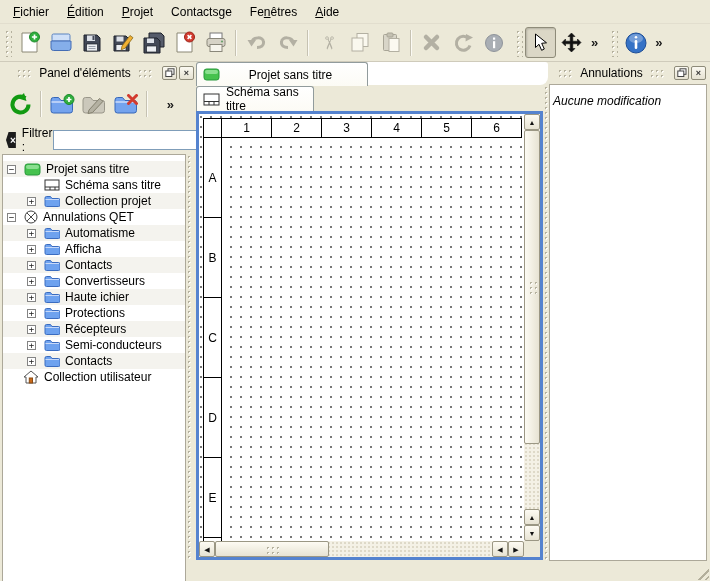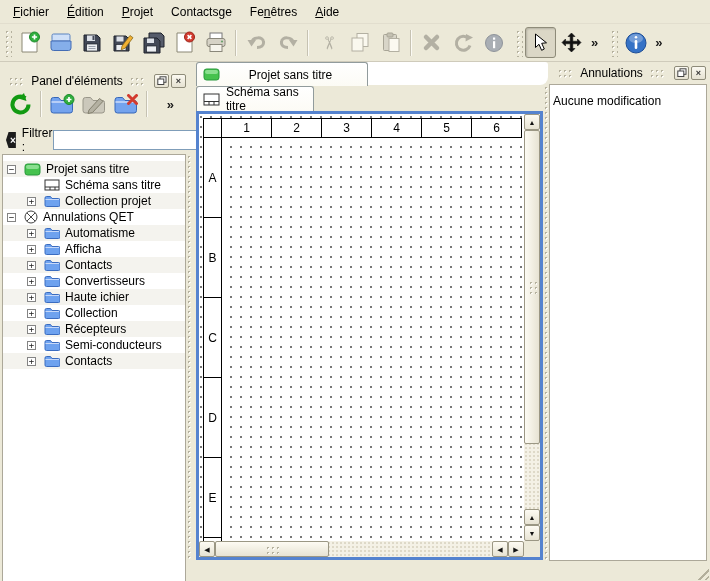--- a/index.html
+++ b/index.html
@@ -43,21 +43,21 @@
   
   .dock-title { position:absolute; height:18px; display:flex; align-items:center; }
   .dock-title .strip { flex:1; height:10px; margin:0 6px; }
   .dock-title .dlabel { font-size:12px; white-space:nowrap; }
   .dbtn { width:15px; height:14px; margin-left:2px; border:1px solid #8e8b79; border-radius:2px;
     background:linear-gradient(#fbf9f1,#e6e2d2); display:flex; align-items:center; justify-content:center;
     font-size:9px; font-weight:bold; line-height:1; color:#333; }
 
   
   #leftdock { position:absolute; left:0; top:62px; width:193px; height:519px; }
-  #lefttitle { left:2px; top:2px; width:184px;margin-top:8px; }
+  #lefttitle { left:10px; top:2px; width:184px; }
   #lefttools { position:absolute; left:2px; top:22px; width:184px; height:40px;
     display:flex; align-items:center; }
   .ltbtn { width:32px; height:32px; display:flex; align-items:center; justify-content:center; position:relative; }
   #filterrow { position:absolute; left:2px; top:66px; width:184px; height:24px;
     display:flex; align-items:center; }
   #filterclear { width:20px; height:16px; margin:0 6px 0 4px; background:#1c1c1c;
     clip-path:polygon(26% 0, 100% 0, 100% 100%, 26% 100%, 0 50%);
     color:#fff; font-size:10px; font-weight:bold; display:flex; align-items:center; justify-content:center;
     padding-left:4px; }
   #filterlabel { }
@@ -114,21 +114,21 @@
     background:linear-gradient(#fdfbf3,#e7e3d3); border:1px solid #9b9784; border-radius:2px; }
   #hthumb .grip { position:absolute; top:3px; left:50%; margin-left:-7px; width:14px; height:9px; }
   #scorner { position:absolute; right:0; bottom:0; width:16px; height:16px; background:#ece9d8; }
 
   
   #rightsplit { position:absolute; left:543px; top:85px; width:7px; height:475px; }
   #rightdock { position:absolute; left:549px; top:62px; width:161px; height:519px; }
   #righttitle { left:2px; top:2px; width:155px; }
   #undolist { position:absolute; left:0; top:22px; width:158px; height:477px; background:#fff;
     border:1px solid #aca899; }
-  .uitem { height:17px; display:flex; align-items:center; padding:16px 3px; }
+  .uitem { height:17px; display:flex; align-items:center; padding:16px 3px;font-style:italic; }
 
   #resizegrip { position:absolute; right:1px; bottom:1px; width:14px; height:14px;
     background: repeating-linear-gradient(135deg, transparent 0 3px, #b3af9c 3px 4.5px);
     clip-path: polygon(100% 0, 100% 100%, 0 100%); }
 
   svg { display:block; }
 </style>
 </head>
 <body>
 
@@ -471,21 +471,21 @@
         <span class="tlabel">Haute ichier</span>
       </div>
       <div class="titem d1">
         <span class="exp">+</span>
         <span class="ticon">
             <svg width="16" height="12" viewBox="0 0 16 12">
               <path d="M1 3 q0-1.5 1.5-1.5 h4 l1.5 2 h6.5 q1.5 0 1.5 1.5 v5 q0 1.5-1.5 1.5 h-12 q-1.5 0-1.5-1.5 z" fill="#6ea2ef" stroke="#3a6cc0"></path>
               <path d="M1.5 4.5 h13.5" stroke="#c7d9f9"></path>
             </svg>
           </span>
-        <span class="tlabel">Collection</span>
+        <span class="tlabel">Protections</span>
       </div>
       <div class="titem d1 alt">
         <span class="exp">+</span>
         <span class="ticon">
             <svg width="16" height="12" viewBox="0 0 16 12">
               <path d="M1 3 q0-1.5 1.5-1.5 h4 l1.5 2 h6.5 q1.5 0 1.5 1.5 v5 q0 1.5-1.5 1.5 h-12 q-1.5 0-1.5-1.5 z" fill="#6ea2ef" stroke="#3a6cc0"></path>
               <path d="M1.5 4.5 h13.5" stroke="#c7d9f9"></path>
             </svg>
           </span>
         <span class="tlabel">Récepteurs</span>
@@ -502,20 +502,29 @@
       </div>
       <div class="titem d1 alt">
         <span class="exp">+</span>
         <span class="ticon">
             <svg width="16" height="12" viewBox="0 0 16 12">
               <path d="M1 3 q0-1.5 1.5-1.5 h4 l1.5 2 h6.5 q1.5 0 1.5 1.5 v5 q0 1.5-1.5 1.5 h-12 q-1.5 0-1.5-1.5 z" fill="#6ea2ef" stroke="#3a6cc0"></path>
               <path d="M1.5 4.5 h13.5" stroke="#c7d9f9"></path>
             </svg>
           </span>
         <span class="tlabel">Contacts</span>
+      </div>
+      <div class="titem d0" style="padding-left:20px">
+        <span class="ticon" style="margin-left:0">
+            <svg width="16" height="14" viewBox="0 0 16 14">
+              <path d="M8 1 L15 7 H13 V13 H3 V7 H1 Z" fill="#fff" stroke="#555"></path>
+              <rect x="6.3" y="8" width="3.2" height="5" fill="#c96a1b" stroke="#8a4a12"></rect>
+            </svg>
+          </span>
+        <span class="tlabel">Collection utilisateur</span>
       </div>
     </div>
   </div>
   <div id="leftsplit" class="tex"></div>
 
   <div id="tabext"></div>
   <div class="tab" id="projecttab">
     <span>
         <svg width="17" height="13" viewBox="0 0 17 13">
           <rect x="1" y="1" width="15" height="11" rx="2.5" fill="#46c24e" stroke="#27983a"></rect>

